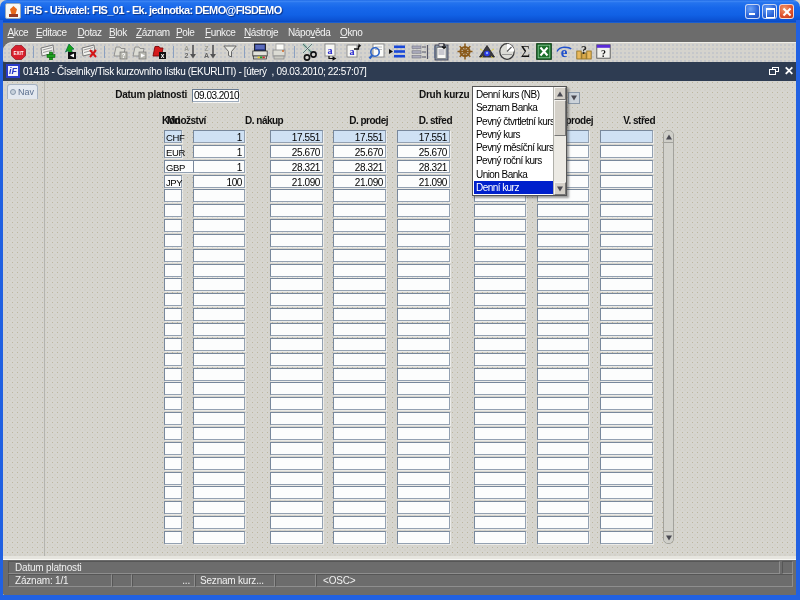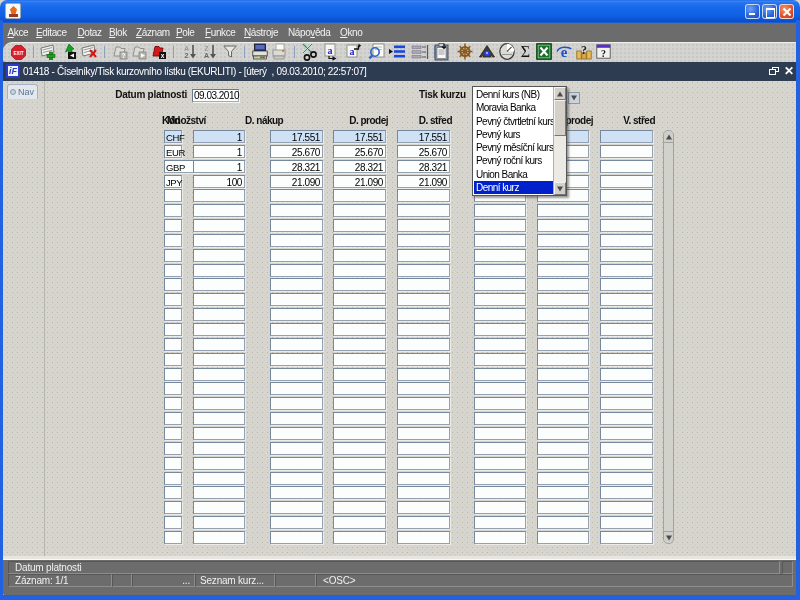--- a/index.html
+++ b/index.html
@@ -102,20 +102,21 @@
 
 .frame { position:absolute; background:#2161e2; z-index:50; }
 #frL { left:0; top:20px; width:3px; height:577px; }
 #frR { left:796px; top:20px; width:4px; height:577px; }
 #frB { left:0; top:595px; width:800px; height:5px; }
 </style></head>
 <body>
 <div id="page">
   <div id="titlebar">
     <div id="appicon"></div>
+    <span class="txt">iFIS - Uživatel: FIS_01 - Ek. jednotka: DEMO@FISDEMO</span>
     <div class="wbtn min" style="left:745px"></div>
     <div class="wbtn max" style="left:762px"></div>
     <div class="wbtn cls" style="left:779px"></div>
   </div>
   <div id="menubar">
       <span class="mi" style="left:7.5px"><u>A</u>kce</span>
 <span class="mi" style="left:36px"><u>E</u>ditace</span>
 <span class="mi" style="left:77.5px"><u>D</u>otaz</span>
 <span class="mi" style="left:109px"><u>B</u>lok</span>
 <span class="mi" style="left:136px"><u>Z</u>áznam</span>
@@ -340,21 +341,21 @@
     <div id="restorebtn">
         <div class="b" style="left:3px;top:0;width:7px;height:5px"></div>
       <div class="b" style="left:0;top:2px;width:7px;height:6px"></div>
       </div>
     <span id="closex">✕</span>
   </div>
   <div id="navline"></div>
   <div id="navtab"><span class="dot"></span>Nav</div>
   <div class="lbl" style="left:107px;top:89px;width:80px;text-align:right">Datum platnosti</div>
   <div class="fld" style="left:192px;top:89px;width:47px;height:13px;font-size:10px;letter-spacing:-0.5px;line-height:11px;padding-left:1px">09.03.2010</div>
-  <div class="lbl" style="left:419px;top:89px">Tisk kurzu</div>
+  <div class="lbl" style="left:419px;top:89px">Druh kurzu</div>
   <div class="hdr" style="left:141px;width:60px;text-align:center">Kód</div>
 <div class="hdr" style="left:167px;width:80px;">Množství</div>
 <div class="hdr" style="left:245px;width:80px;text-align:left">D. nákup</div>
 <div class="hdr" style="left:308px;width:80px;text-align:right">D. prodej</div>
 <div class="hdr" style="left:372px;width:80px;text-align:right">D. střed</div>
 <div class="hdr" style="left:513px;width:80px;text-align:right">V. prodej</div>
 <div class="hdr" style="left:575px;width:80px;text-align:right">V. střed</div>
   <div class="cell blue" style="left:164px;top:130px;width:18px">
       <span class="cv l">CHF</span>
     </div>
@@ -625,21 +626,21 @@
       </div>
     <div class="btn bdn">
         <i class="arr dn"></i>
       </div>
   </div>
   <div id="ddbtn">
       <i class="arr dn"></i>
     </div>
   <div id="dd">
     <div class="ddi" style="top:1px">Denní kurs (NB)</div>
-<div class="ddi" style="top:14px">Moravia Banka</div>
+<div class="ddi" style="top:14px">Seznam Banka</div>
 <div class="ddi" style="top:28px">Pevný čtvrtletní kurs</div>
 <div class="ddi" style="top:41px">Pevný kurs</div>
 <div class="ddi" style="top:54px">Pevný měsíční kurs</div>
 <div class="ddi" style="top:67px">Pevný roční kurs</div>
 <div class="ddi" style="top:81px">Union Banka</div>
 <div class="ddi sel" style="top:94px">Denní kurz</div>
     <div id="ddsb">
       <div class="b" style="top:0">
           <i class="arr up"></i>
         </div>

